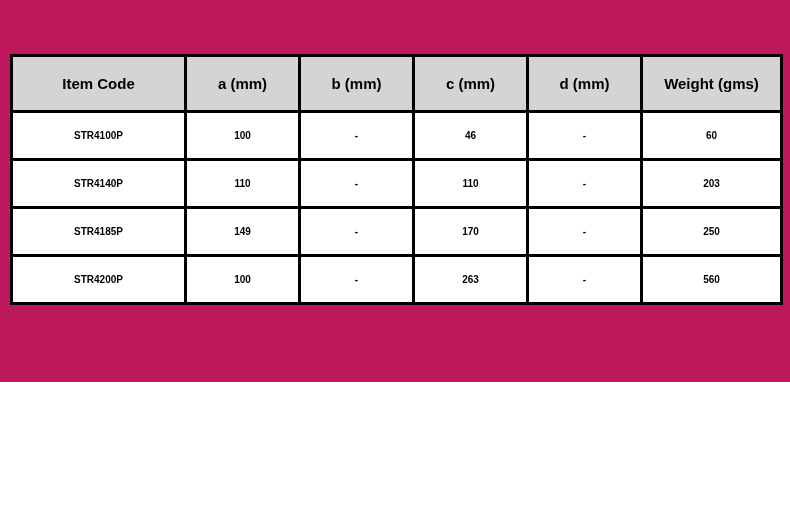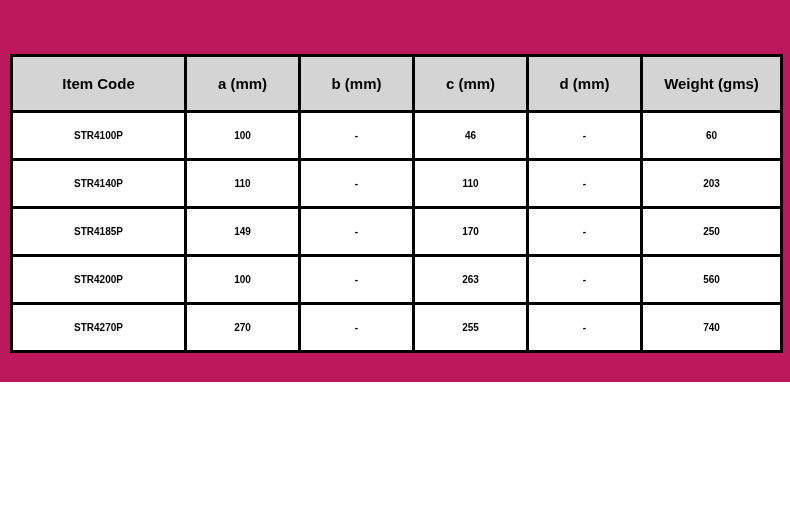--- a/index.html
+++ b/index.html
@@ -110,24 +110,16 @@
           <td>250</td>
         </tr>
         <tr>
           <td>STR4200P</td>
           <td>100</td>
           <td>-</td>
           <td>263</td>
           <td>-</td>
           <td>560</td>
         </tr>
-        <tr>
-          <td>STR4270P</td>
-          <td>270</td>
-          <td>-</td>
-          <td>255</td>
-          <td>-</td>
-          <td>740</td>
-        </tr>
       </tbody>
     </table>
   </div>
 </div>
 
 </body></html>

